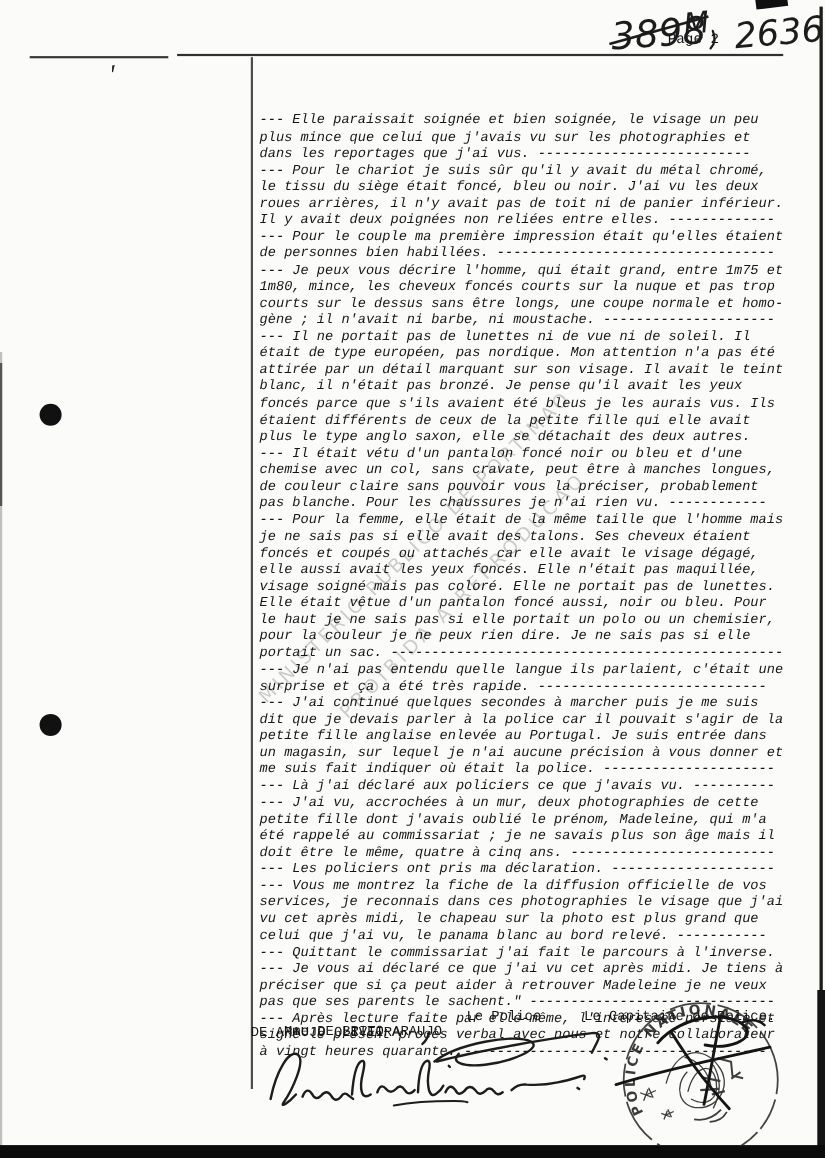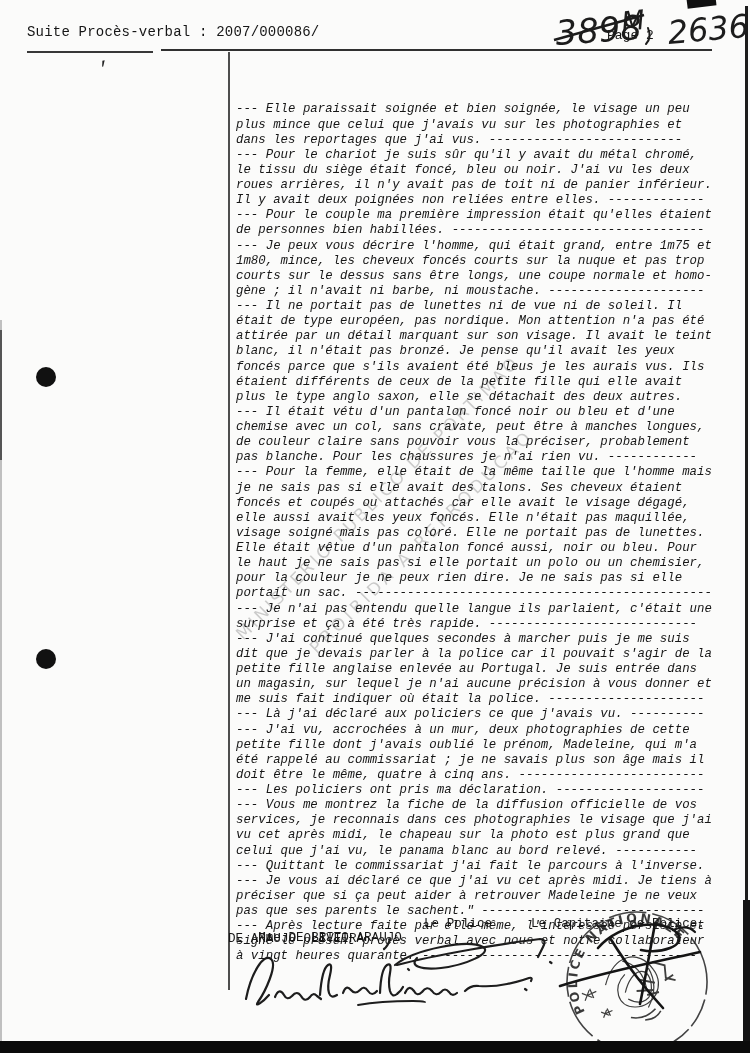--- a/index.html
+++ b/index.html
@@ -54,21 +54,20 @@
 </head>
 <body>
 
 <div class="page">
 
   <div class="watermark">
     <div class="wl1">MINISTERIO PUBLICO DE PORTIMAO</div>
     <div class="wl2">PROIBIDA A REPRODUCAO</div>
   </div>
 
-  <div class="hdr-title">Suite Procès-verbal : 2007/000086/</div>
   <div class="hdr-page">Page 2</div>
   <div class="hdr-rule-left"></div>
   <div class="hdr-rule-main"></div>
   <div class="hdr-comma">,</div>
 
   <svg style="left:540px;top:0;" width="210" height="60" viewBox="0 0 210 60">
     <text class="hand" x="16" y="44" font-size="34" transform="rotate(-4 30 40)">3898</text>
     <line x1="14" y1="40" x2="104" y2="15" stroke="#1c1c1c" stroke-width="2.4"></line>
     <text class="hand" x="82" y="30" font-size="27" transform="rotate(-6 95 25)">M</text>
     <path d="M 108 28 q 4 10 -2 16" stroke="#1c1c1c" stroke-width="2" fill="none" stroke-linecap="round"></path>

